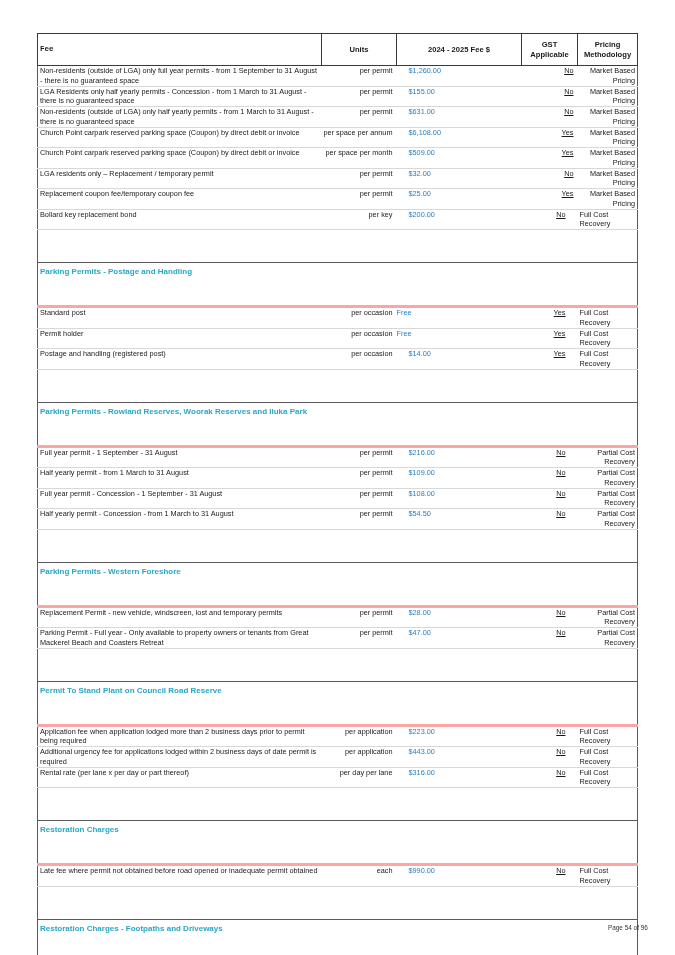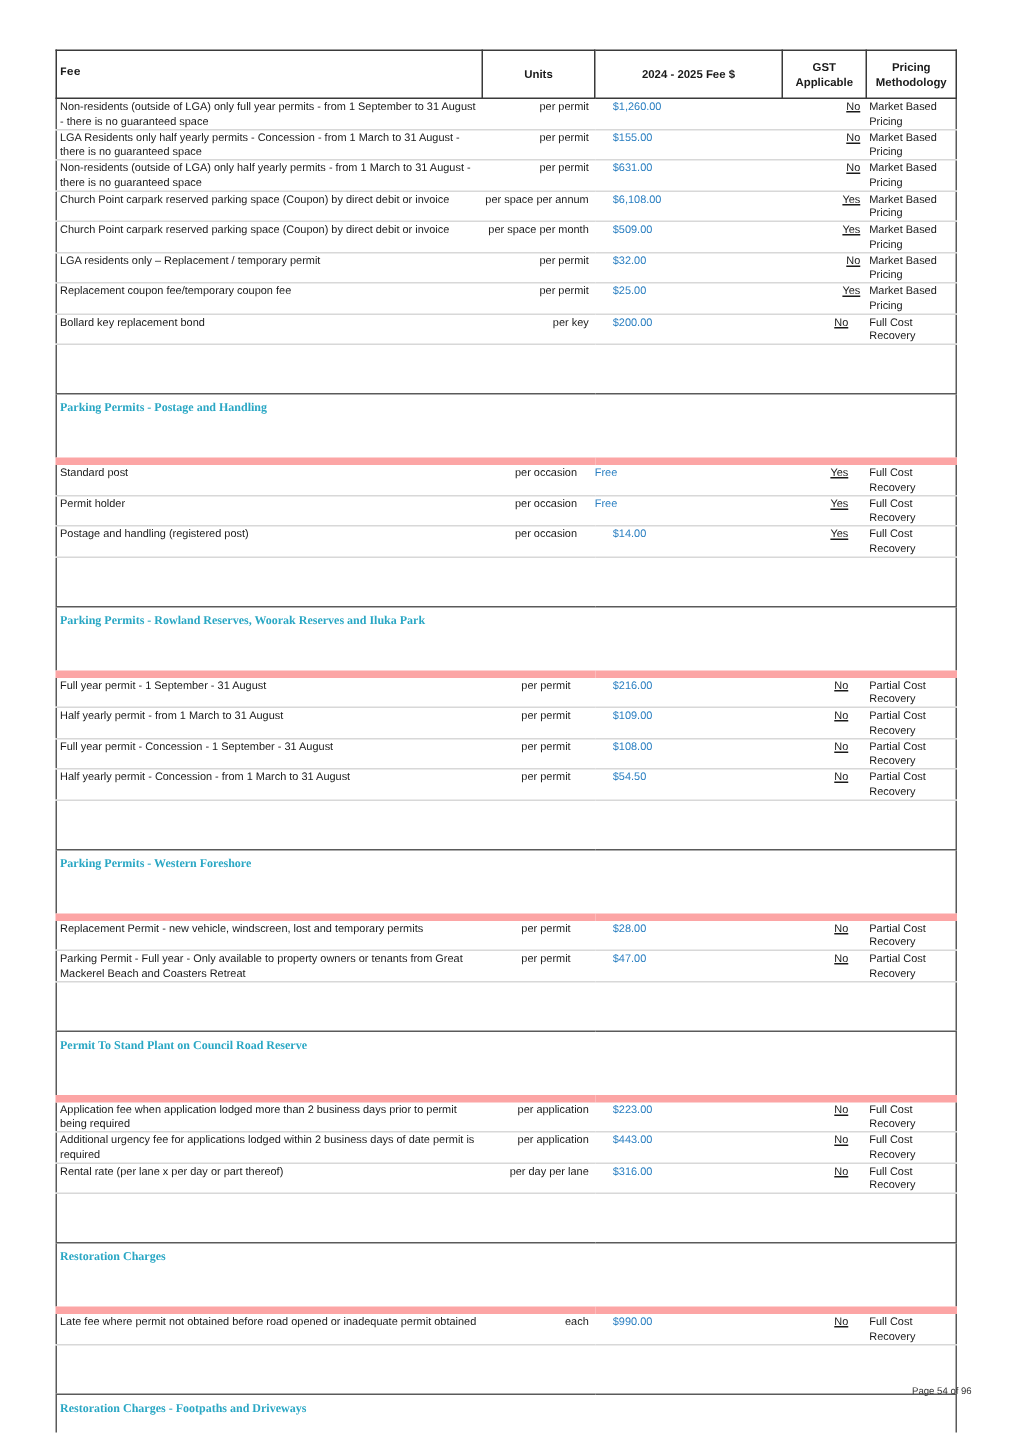--- a/index.html
+++ b/index.html
@@ -13,30 +13,30 @@
   col.c-amt { width:125px; }
   col.c-gst { width:56px; }
   col.c-pm { width:60px; }
   thead th { border:1.5px solid #3a3a3a; font-size:7.6px; font-weight:bold;
              padding:2px 2px; height:27px; line-height:9.4px; background:#fff; }
   thead th.fee-h { text-align:left; padding-left:2px;font-family:Liberation Mono, monospace; }
   td { font-size:7.3px; line-height:9.6px; vertical-align:top; padding:0 2px;
        border-bottom:1px solid #d8d8d8; }
   tr.item td { height:19.5px; }
   td.units { text-align:right; padding-right:4px; }
-  td.units.left { text-align:center; padding-left:14px; }
+  td.units.left { text-align:right; padding-left:14px; }
   td.amt { color:#2a7fc1; padding-left:12px; }
   td.amt.free { padding-left:0; }
   td.gst { text-align:right; padding-right:4px;text-decoration:underline; }
   td.gst.mid { text-align:right; padding-right:12px; }
-  td.pm { padding-right:2px; }
+  td.pm { text-align:right; padding-right:2px; }
   td.pm.ctr { text-align:left; padding-right:0; }
   tr.gap td { height:32px; border-bottom:1.5px solid #5a5a5a; }
   tr.sec td { height:38px; font-size:8px; font-weight:bold; color:#2aa7c4;
-              vertical-align:top; padding-top:4px; border-bottom:5px solid #fca5a5;font-family:Liberation Serif, serif; }
+              vertical-align:top; padding-top:4px; border-bottom:3px solid #fca5a5; }
   .footer { position:absolute; left:608px; top:924px; font-size:6.4px; color:#333; }
 </style>
 </head>
 <body>
 
 <div class="page">
 <table>
   <colgroup>
     <col class="c-fee">
         <col class="c-units">

